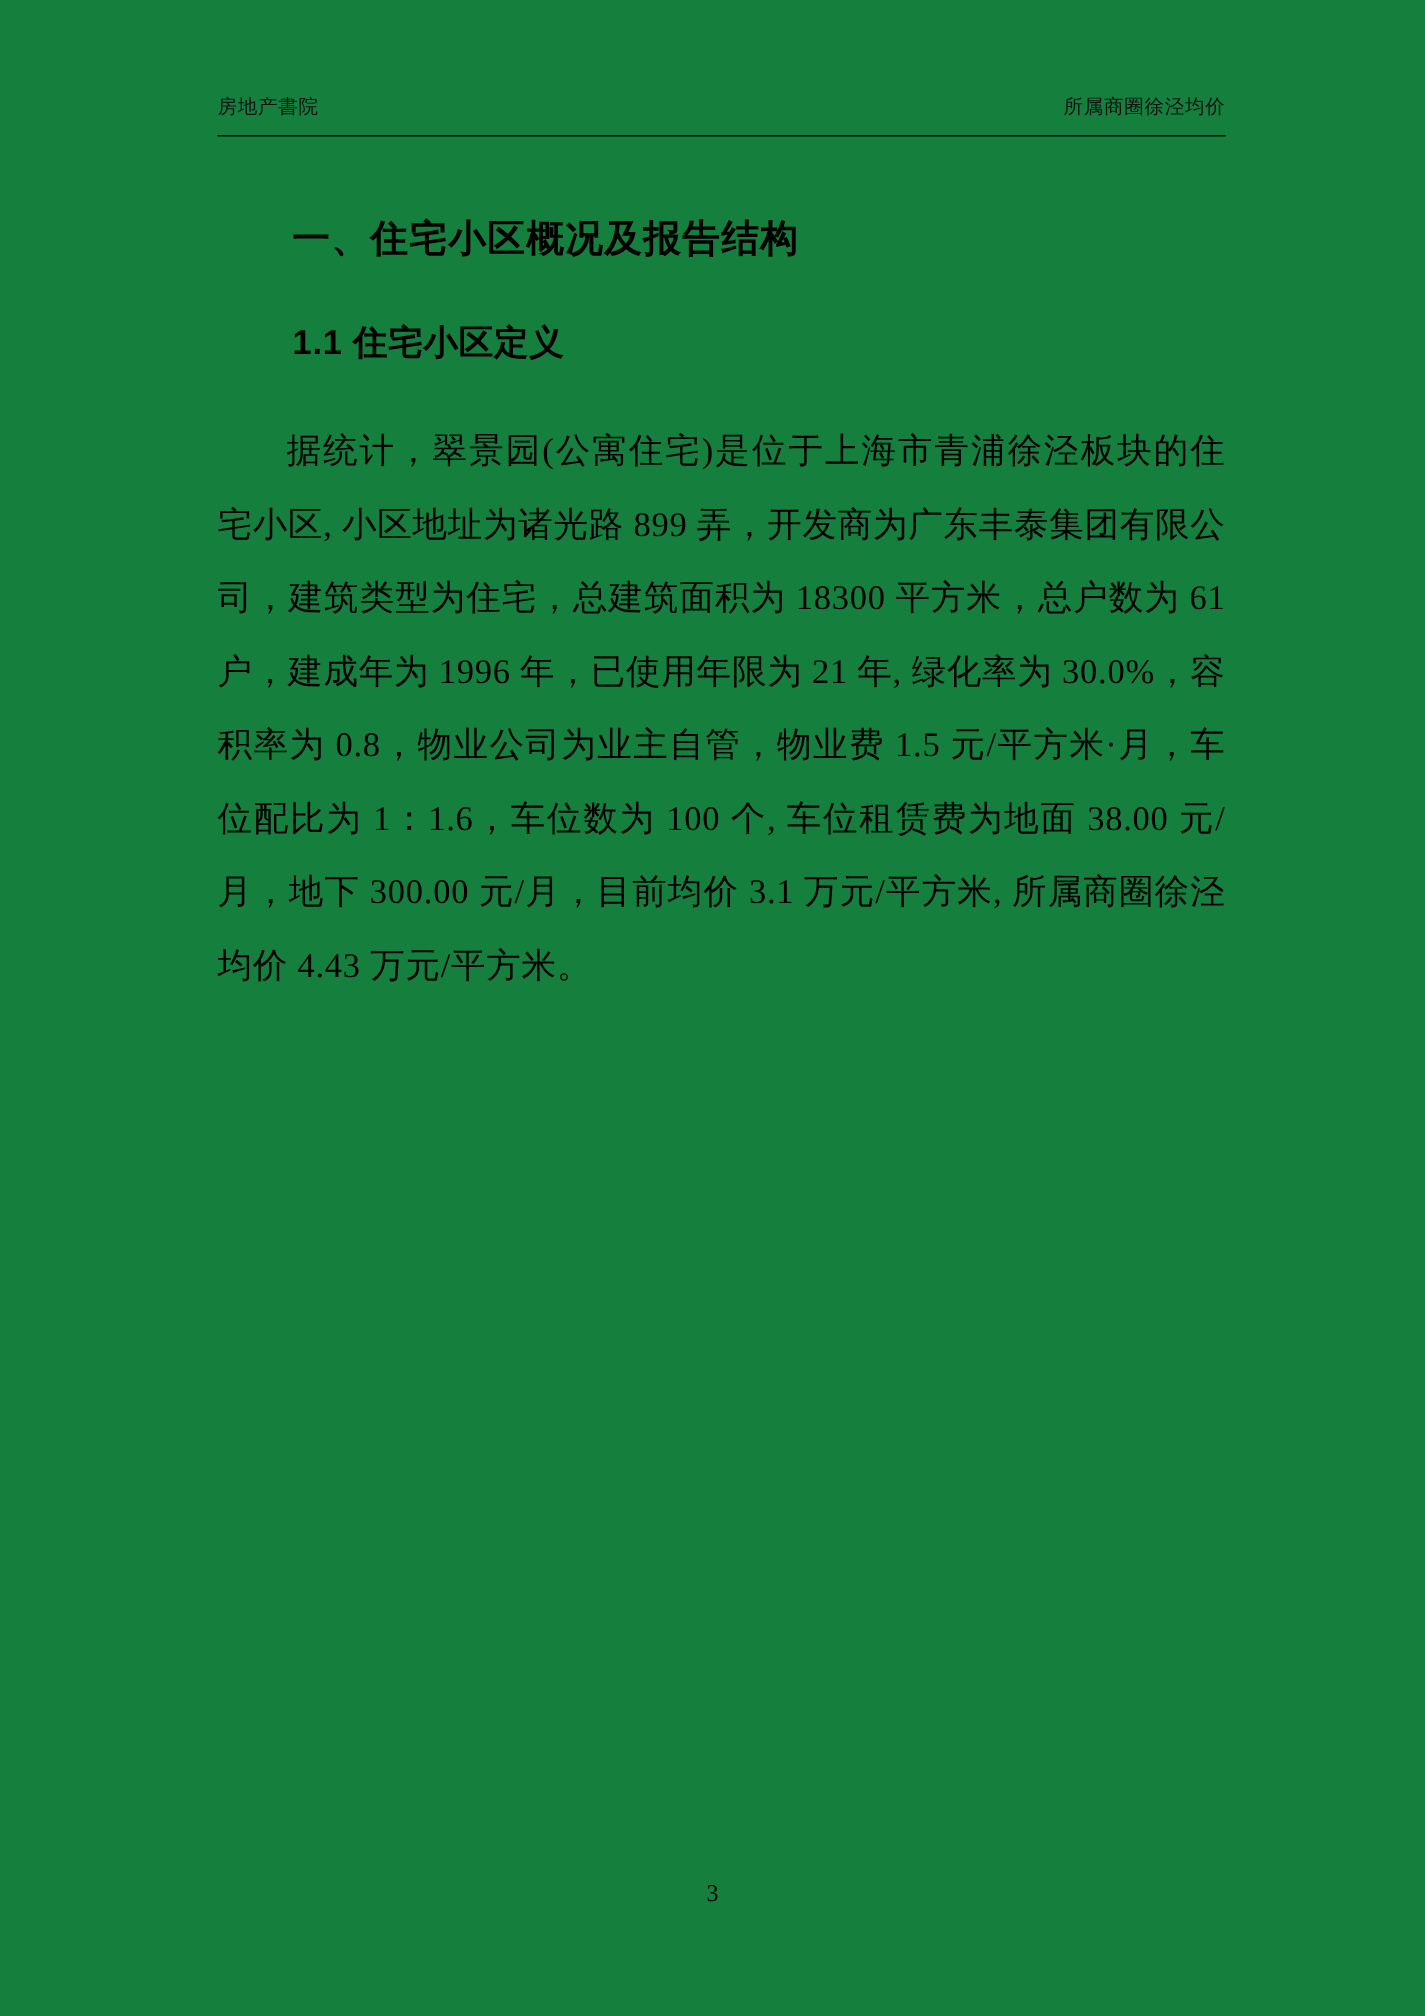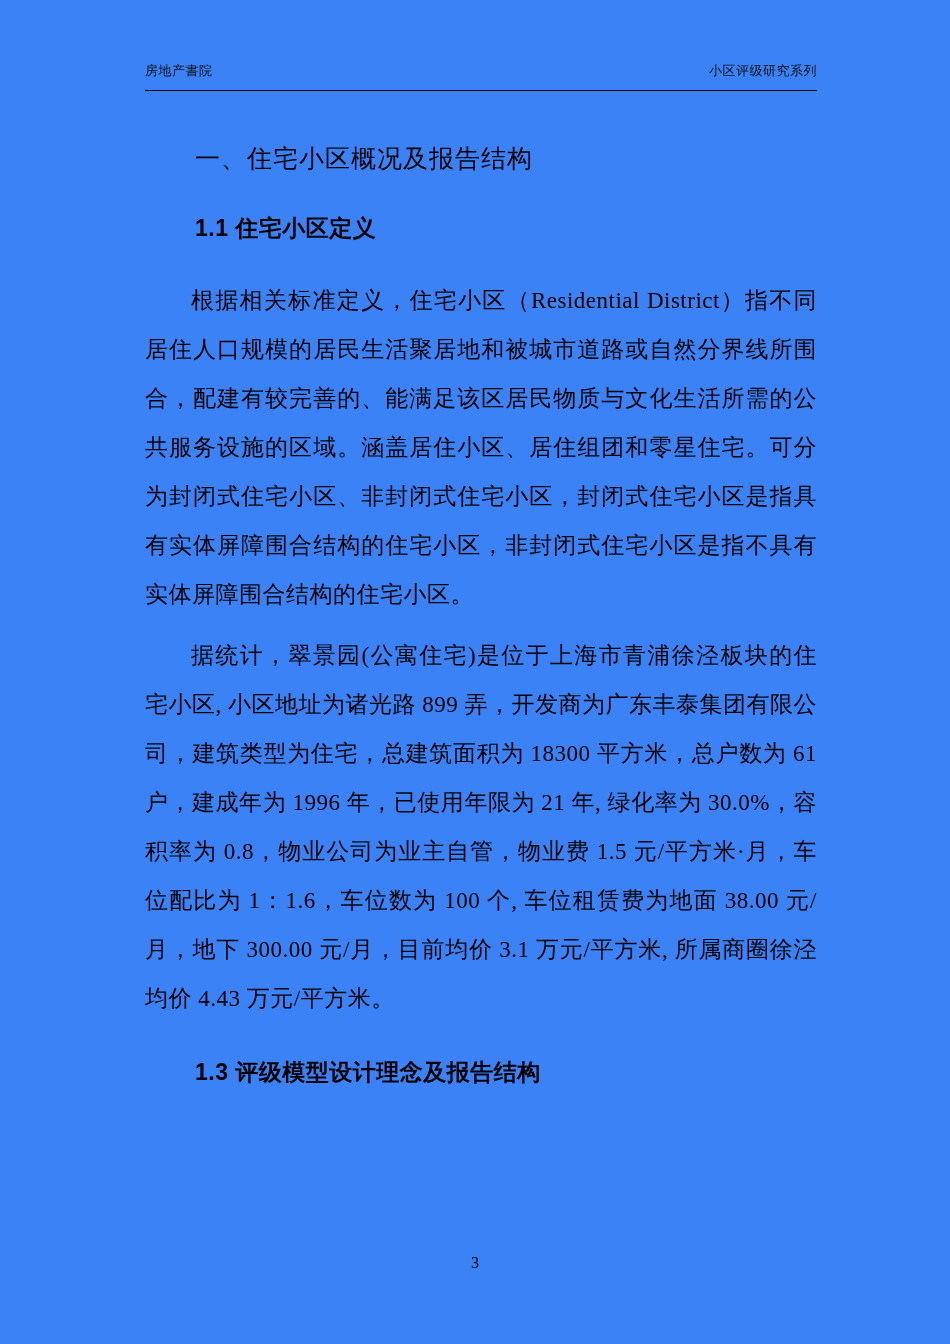--- a/index.html
+++ b/index.html
@@ -2,21 +2,21 @@
 <html><head>
 <meta charset="utf-8">
 <style>
   * { margin: 0; padding: 0; box-sizing: border-box; }
   html, body { background: #ffffff; }
   .page {
     position: relative;
     width: 950px;
     height: 1344px;
     margin: 0 auto;
-    background: #3b82f6;
+    background: #15803d;
     color: #000000;
     font-family: "Liberation Serif", serif;
     overflow: hidden;
   }
   .doc-header {
     position: absolute;
     top: 62px;
     left: 145px;
     right: 133px;
     display: flex;
@@ -34,21 +34,21 @@
     border-top: 1px solid #000;
   }
   .doc-body {
     position: absolute;
     top: 118px;
     left: 145px;
     right: 133px;
   }
   h1.chapter {
     font-family: "Liberation Sans", sans-serif;
-    font-weight: 400;
+    font-weight: 700;
     font-size: 25px;
     padding-left: 50px;
     margin-top: 24px;
     margin-bottom: 38px;
     letter-spacing: 1px;
   }
   h2.section {
     font-family: "Liberation Sans", sans-serif;
     font-weight: 700;
     font-size: 23px;
@@ -75,37 +75,35 @@
     font-size: 16px;
   }
 </style>
 </head>
 <body>
 
 <div class="page">
 
   <header class="doc-header">
     <span class="header-left">房地产書院</span>
-    <span class="header-right">小区评级研究系列</span>
+    <span class="header-right">所属商圈徐泾均价</span>
   </header>
 
   <div class="header-rule"></div>
 
   <main class="doc-body">
 
     <h1 class="chapter">一、住宅小区概况及报告结构</h1>
 
     <h2 class="section">1.1 住宅小区定义</h2>
 
-    <p class="body-para indent">根据相关标准定义，住宅小区（Residential District）指不同居住人口规模的居民生活聚居地和被城市道路或自然分界线所围合，配建有较完善的、能满足该区居民物质与文化生活所需的公共服务设施的区域。涵盖居住小区、居住组团和零星住宅。可分为封闭式住宅小区、非封闭式住宅小区，封闭式住宅小区是指具有实体屏障围合结构的住宅小区，非封闭式住宅小区是指不具有实体屏障围合结构的住宅小区。</p>
 
 
     <p class="body-para indent">据统计，翠景园(公寓住宅)是位于上海市青浦徐泾板块的住宅小区, 小区地址为诸光路 899 弄，开发商为广东丰泰集团有限公司，建筑类型为住宅，总建筑面积为 18300 平方米，总户数为 61 户，建成年为 1996 年，已使用年限为 21 年, 绿化率为 30.0%，容积率为 0.8，物业公司为业主自管，物业费 1.5 元/平方米·月，车位配比为 1：1.6，车位数为 100 个, 车位租赁费为地面 38.00 元/月，地下 300.00 元/月，目前均价 3.1 万元/平方米, 所属商圈徐泾均价 4.43 万元/平方米。</p>
 
-    <h2 class="section">1.3 评级模型设计理念及报告结构</h2>
 
 
   </main>
 
   <footer class="doc-footer">
     <span>3</span>
   </footer>
 
 </div>
 

